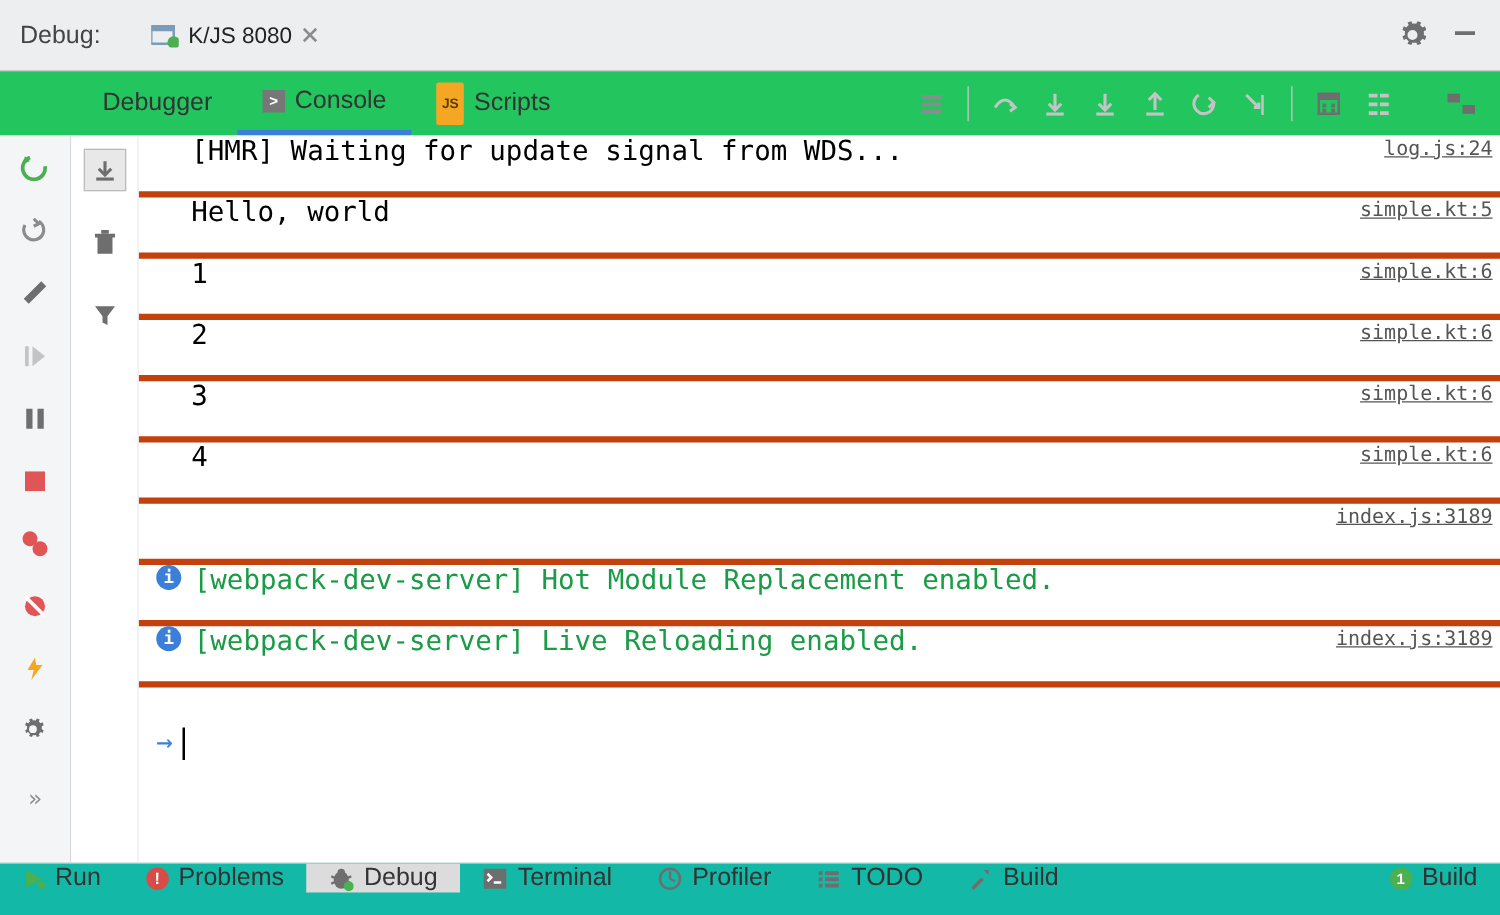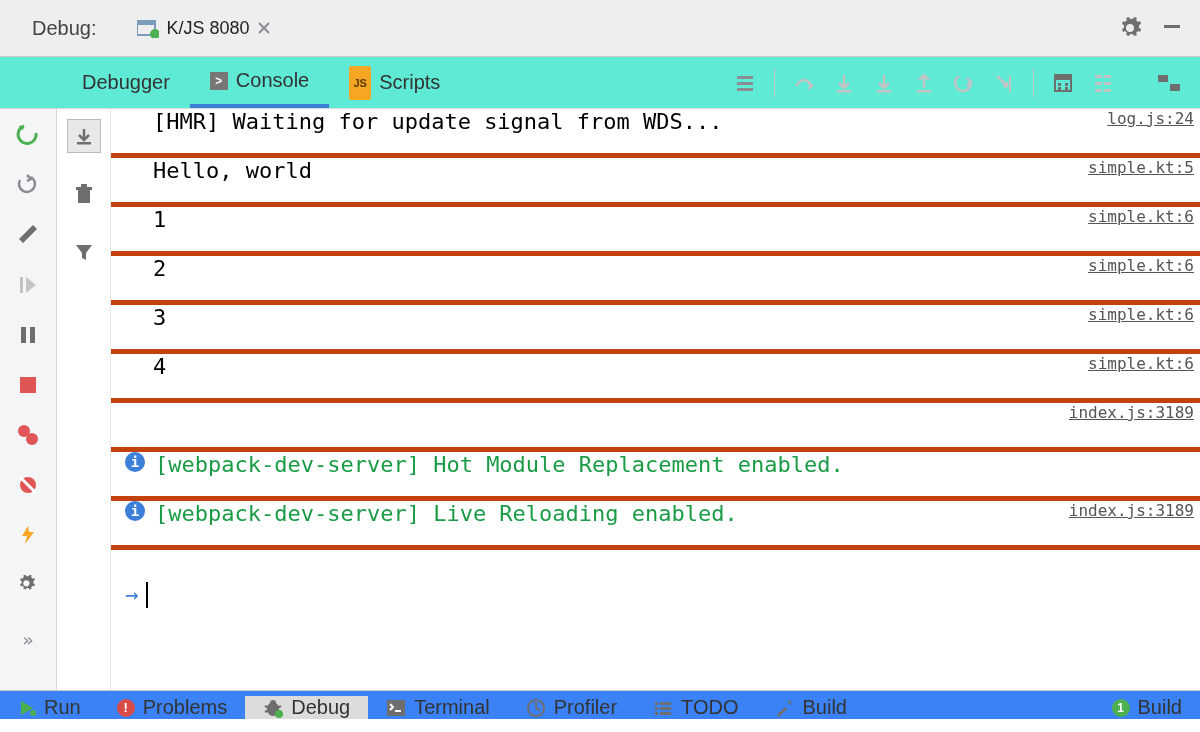--- a/index.html
+++ b/index.html
@@ -12,37 +12,37 @@
   overflow: hidden;
   color: #000;
 }
 
 .header {
   height: 57px;
   background: #eceef0;
   border-bottom: 1px solid #c9c9c9;
   display: flex;
   align-items: center;
-  padding-left: 32px;
+  padding-left: 16px;
 }
 .header-label { color: #444; font-family: -apple-system, sans-serif; font-size: 20px; }
 .header-tab {
   margin-left: 40px;
   display: flex;
   align-items: center;
   gap: 8px;
   color: #222;
   font-family: -apple-system, sans-serif;
   font-size: 18px;
 }
 .header-right { margin-left: auto; display: flex; gap: 20px; padding-right: 18px; }
 
 .tabs-row {
   height: 52px;
-  background: #5eead4;
+  background: #22c55e;
   border-bottom: 1px solid #d8d8d8;
   display: flex;
   align-items: stretch;
   padding-left: 62px;
 }
 .tab {
   display: flex;
   align-items: center;
   gap: 8px;
   padding: 0 20px;
@@ -109,24 +109,24 @@
 .prompt-row {
   display:flex; align-items:center; height:49px;
   padding:0 18px 0 14px;
   font-family: "Menlo","Consolas",monospace; font-size:22px;
   margin-top: 20px;
 }
 .prompt-arrow { color:#3c7fd8; margin-right:8px;}
 .caret { width:2px; height:26px; background:#000; }
 
 .bottom-bar {
-  height: 29px;
-  background:#3b82f6;
+  height: 42px;
+  background:#14b8a6;
   border-top:1px solid #c9c9c9;
-  display:flex; align-items:flex-end;
+  display:flex; align-items:flex-start;
 }
 .bb-item {
   display:flex; align-items:center; gap:8px;
   padding: 0 18px;
   font-family: -apple-system, sans-serif; font-size:20px; color:#333;
 }
 .bb-item.active { background:#dcdcdc; }
 .badge-red { width:18px; height:18px; border-radius:50%; background:#d94b47; color:#fff; display:inline-flex; align-items:center; justify-content:center; font-size:13px; font-weight:bold;}
 .badge-green { width:18px; height:18px; border-radius:50%; background:#4caf50; color:#fff; display:inline-flex; align-items:center; justify-content:center; font-size:12px; font-weight:bold;}
 

